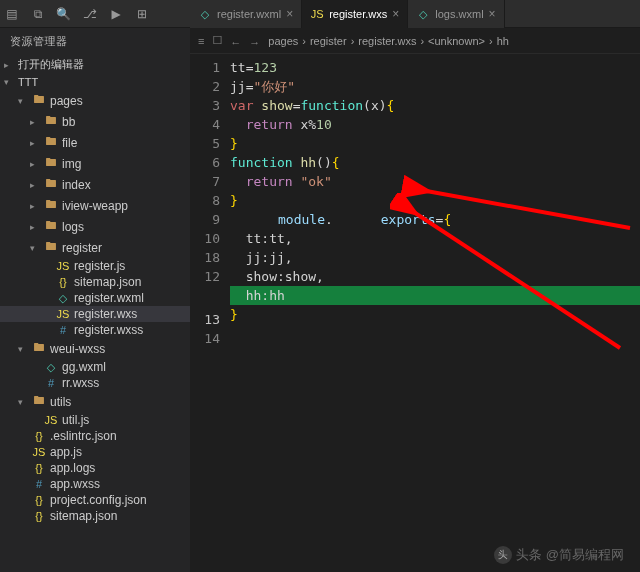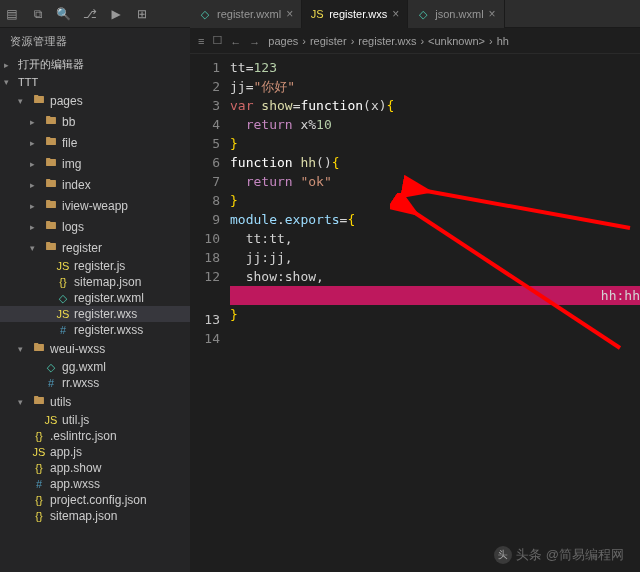--- a/index.html
+++ b/index.html
@@ -131,27 +131,27 @@
     .gutter .ln.current { color: #c6c6c6; margin-top: 24px; }
     .code {
       flex: 1;
       font-family: Consolas, monospace;
       font-size: 13px;
       line-height: 19px;
       padding-top: 4px;
       white-space: pre;
       position: relative;
     }
-    .line.current { background: #be185d; text-align: right; }
+    .line.current { background: #15803d; }
     .tk-var { color: #d16969; }
-    .tk-kw { color: #ffffff; }
+    .tk-kw { color: #5eead4; }
     .tk-func { color: #dcdcaa; }
     .tk-num { color: #b5cea8; }
     .tk-str { color: #ce9178; }
-    .tk-prop { color: #9cdcfe; }
+    .tk-prop { color: #9cdcfe; margin-left: 48px; }
     .tk-punc { color: #d4d4d4; }
     .tk-op { color: #d4d4d4; }
     .tk-ident { color: #d4d4d4; }
     .tk-brc { color: #ffd700; }
     .tk-purple { color: #c586c0; }
     .arrow {
       position: absolute;
       pointer-events: none;
     }
     .watermark {
@@ -187,21 +187,21 @@
         <span>register.wxml</span>
         <span class="close">×</span>
       </div>
       <div class="tab active">
         <span class="ic ic-wxs">JS</span>
         <span>register.wxs</span>
         <span class="close">×</span>
       </div>
       <div class="tab">
         <span class="ic ic-wxml">◇</span>
-        <span>json.wxml</span>
+        <span>logs.wxml</span>
         <span class="close">×</span>
       </div>
     </div>
 </div>
 
 <div class="main">
   <div class="sidebar">
     <div class="sidebar-header">资源管理器</div>
     <div class="section-header">
       <span class="chev">▸</span>
@@ -308,21 +308,21 @@
           <span>.eslintrc.json</span>
         </div>
         <div class="tree-item" style="padding-left: 18px;">
           <span class="chev"></span>
           <span class="ic ic-js">JS</span>
           <span>app.js</span>
         </div>
         <div class="tree-item" style="padding-left: 18px;">
           <span class="chev"></span>
           <span class="ic ic-json">{}</span>
-          <span>app.show</span>
+          <span>app.logs</span>
         </div>
         <div class="tree-item" style="padding-left: 18px;">
           <span class="chev"></span>
           <span class="ic ic-wxss">#</span>
           <span>app.wxss</span>
         </div>
         <div class="tree-item" style="padding-left: 18px;">
           <span class="chev"></span>
           <span class="ic ic-json">{}</span>
           <span>project.config.json</span>

